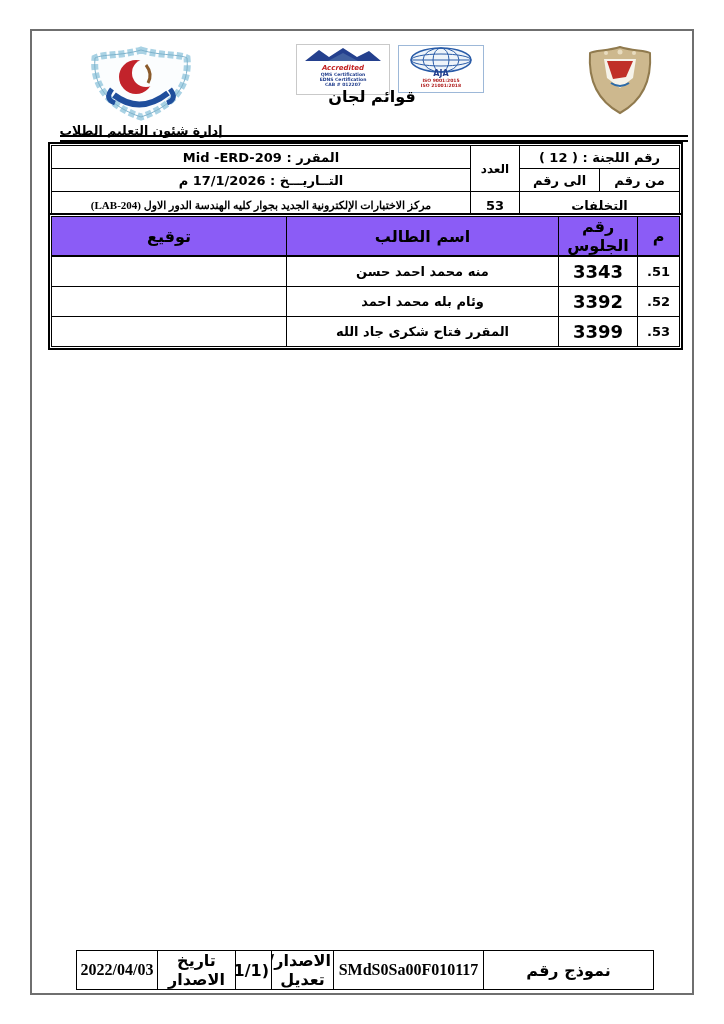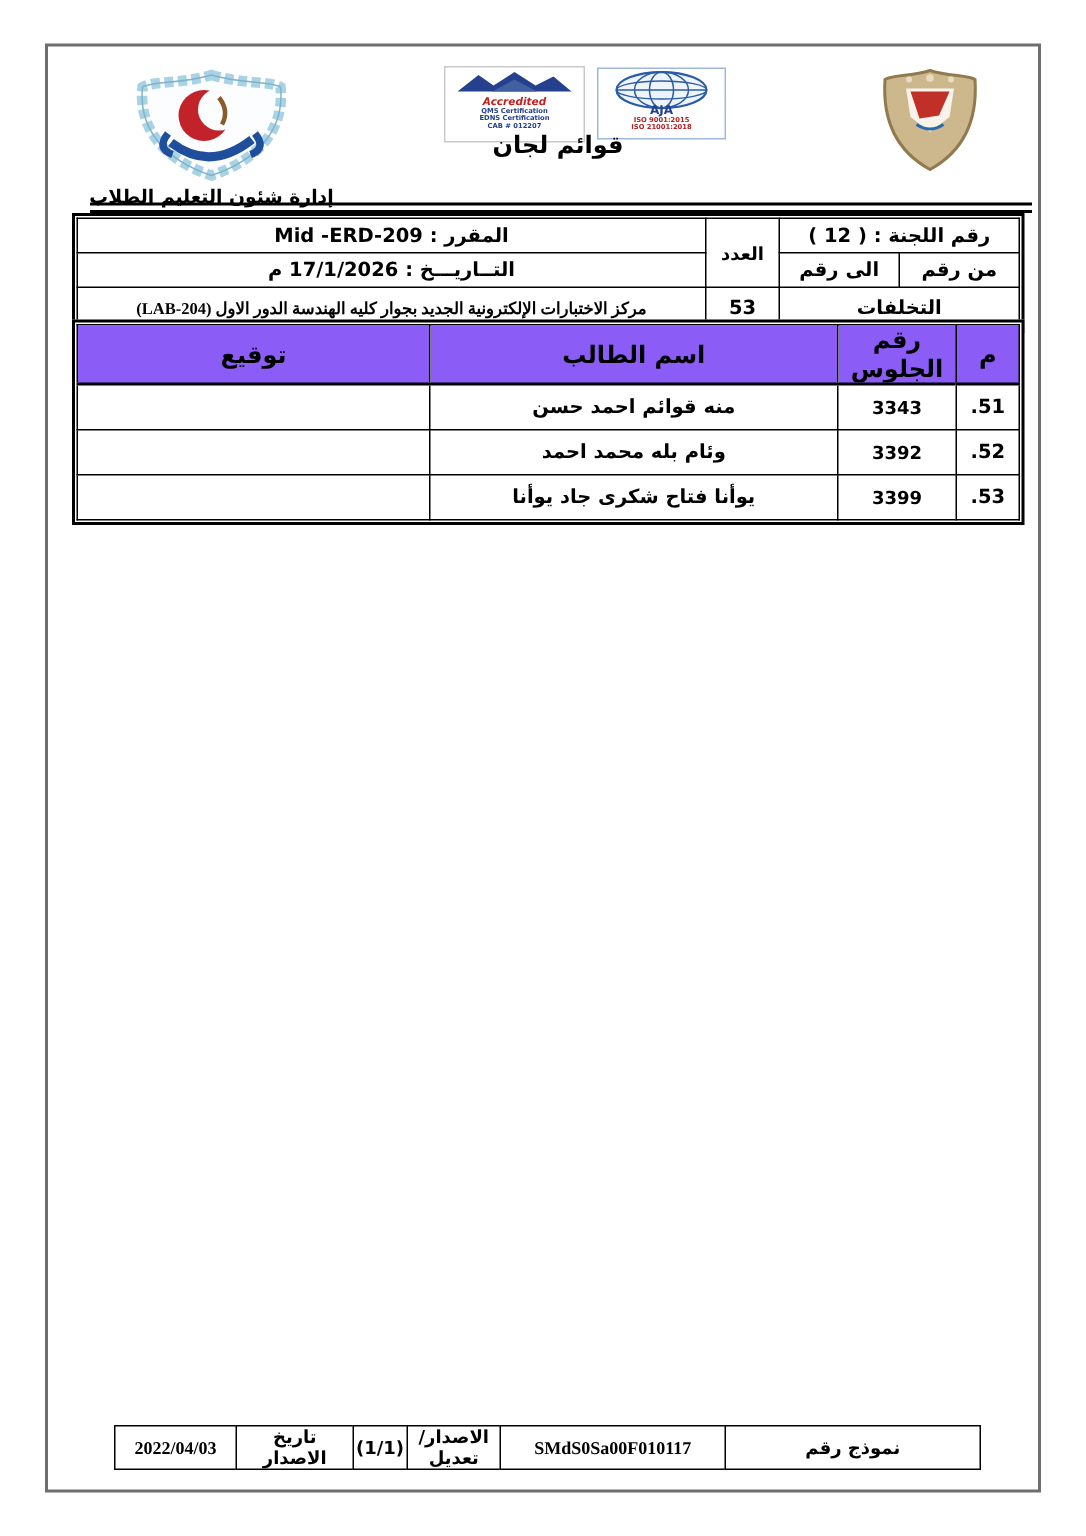--- a/index.html
+++ b/index.html
@@ -37,25 +37,25 @@
   .info-wrap{left:16px;top:111px;width:629px;}
   .main-wrap{left:16px;top:182px;width:629px;}
   table{border-collapse:collapse;table-layout:fixed;width:100%;direction:rtl;}
   td,th{border:1px solid #000;text-align:center;vertical-align:middle;
         font-weight:bold;font-size:13px;padding:0 2px;overflow:hidden;}
   .info-tbl td{height:22px;}
   .info-tbl .loc-cell{font-size:11px;height:26px;font-family:Liberation Serif, serif;}
   .info-tbl .count-cell{font-size:12px;}
   .main-tbl .hdr td{background:#8b5cf6;height:25px;font-size:16px;border-bottom:2px solid #000;}
   .main-tbl .row td{height:29px;background:#fff;}
-  .seat{font-size:12px;}
+  .seat{font-size:18px;}
   .serif{font-family:"Liberation Serif","DejaVu Serif",serif;}
 
   .footer-tbl{position:absolute;left:44px;top:919px;width:578px;}
-  .footer-tbl td{height:21px;font-size:12px;}
+  .footer-tbl td{height:21px;font-size:16px;}
 </style>
 </head>
 <body>
 
 <div class="stage">
   <div class="page">
 
     <div class="logo-left">
       <svg width="130" height="76" viewBox="0 0 130 76">
         <path d="M65 5 C85 11 104 9 111 13 C114 42 95 62 65 72 C35 62 16 42 19 13 C26 9 45 11 65 5 Z" fill="#fbfdfe" stroke="#a9d2e4" stroke-width="7" stroke-dasharray="6 3"></path>
@@ -151,33 +151,33 @@
         <tbody>
             <tr class="hdr">
           <td>م</td>
           <td>رقم الجلوس</td>
           <td>اسم الطالب</td>
           <td>توقيع</td>
         </tr>
         <tr class="row">
           <td>51.</td>
           <td class="seat">3343</td>
-          <td>منه قوائم احمد حسن</td>
+          <td>منه محمد احمد حسن</td>
           <td></td>
         </tr>
         <tr class="row">
           <td>52.</td>
           <td class="seat">3392</td>
           <td>وئام بله محمد احمد</td>
           <td></td>
         </tr>
         <tr class="row">
           <td>53.</td>
           <td class="seat">3399</td>
-          <td>يوأنا فتاح شكرى جاد يوأنا</td>
+          <td>المقرر فتاح شكرى جاد الله</td>
           <td></td>
         </tr>
       </tbody>
         </table>
     </div>
 
     <table class="footer-tbl">
       <colgroup>
           <col style="width:170px">
           <col style="width:150px">

